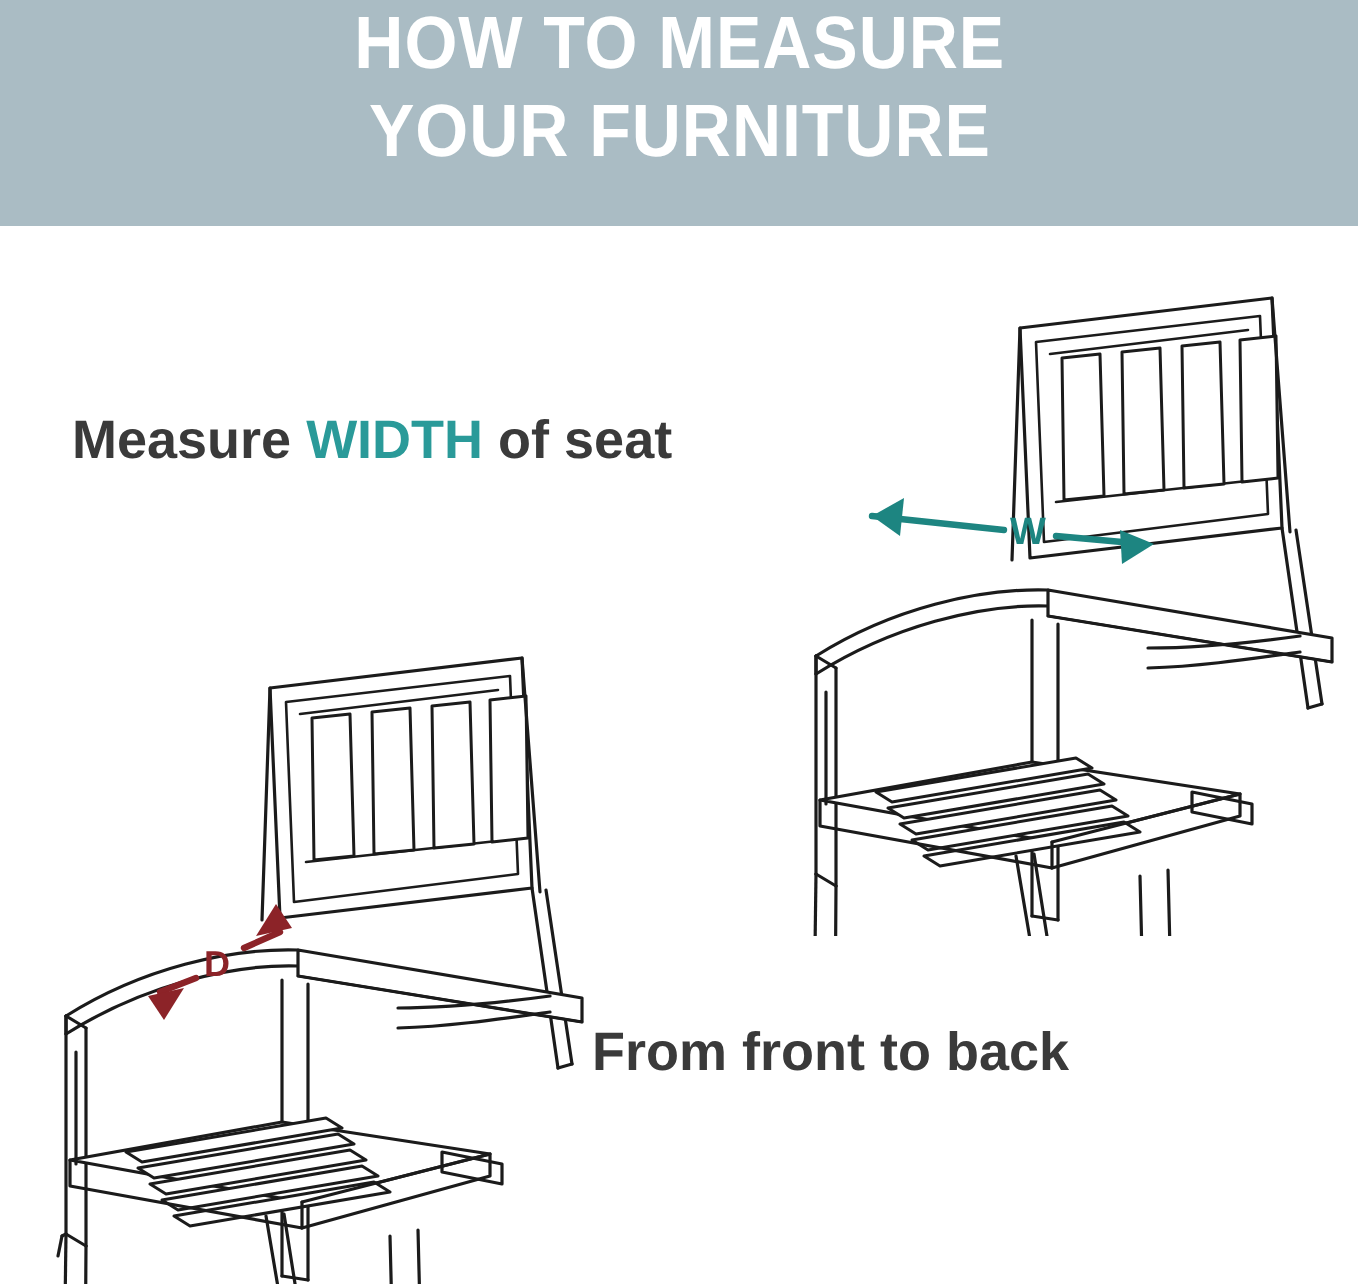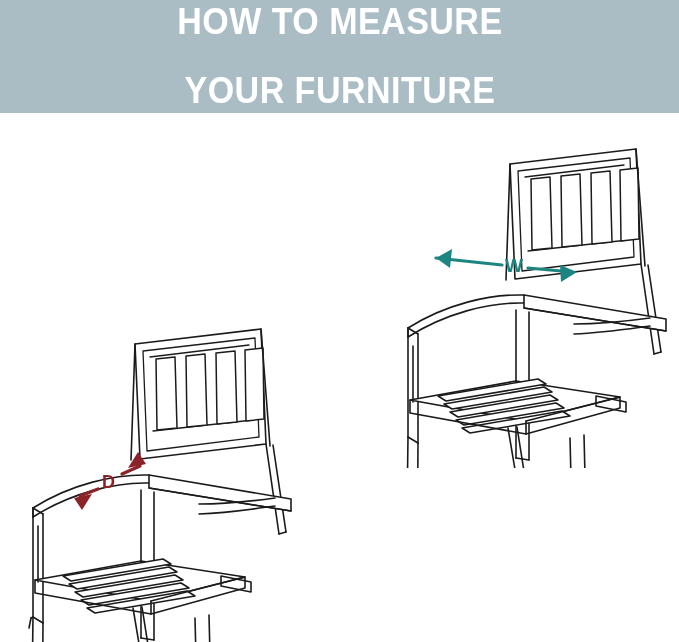--- a/index.html
+++ b/index.html
@@ -19,21 +19,21 @@
   #header-banner {
     position: absolute;
     left: 0;
     top: 0;
     width: 679px;
     height: 113px;
     background: #aabcc4;
     display: flex;
     flex-direction: column;
     align-items: center;
-    justify-content: space-between;
+    justify-content: flex-start;
   }
   .title-line {
     color: #ffffff;
     font-family: "Liberation Sans Narrow", "Liberation Sans", sans-serif;
     font-weight: bold;
     font-size: 37px;
     line-height: 44px;
     letter-spacing: 0.5px;
     transform: scaleX(0.92);
     white-space: nowrap;
@@ -118,23 +118,25 @@
 </style>
 </head>
 <body>
 
 <div id="header-banner">
   <div class="title-line">HOW TO MEASURE</div>
   <div class="title-line">YOUR FURNITURE</div>
 </div>
 
 <div class="caption" id="caption-width">
+  <div><span>Measure </span><span class="kw-width">WIDTH</span><span> of seat</span></div>
 </div>
 
 <div class="caption" id="caption-depth">
+  <div>From front to back</div>
 </div>
 
 <svg class="chair-svg" id="chair-width-svg" width="281" height="330" viewBox="0 0 281 330">
 
   <path class="panel" d="M112 26 L238 11 L243 126 L117 141 Z"></path>
   <path class="ln-thin" d="M120 33 L232 20 L236 119 L124 133 Z"></path>
 
   <path class="ln-thin" d="M127 39 L226 27"></path>
   <path class="ln-thin" d="M130 113 L230 102"></path>
 

